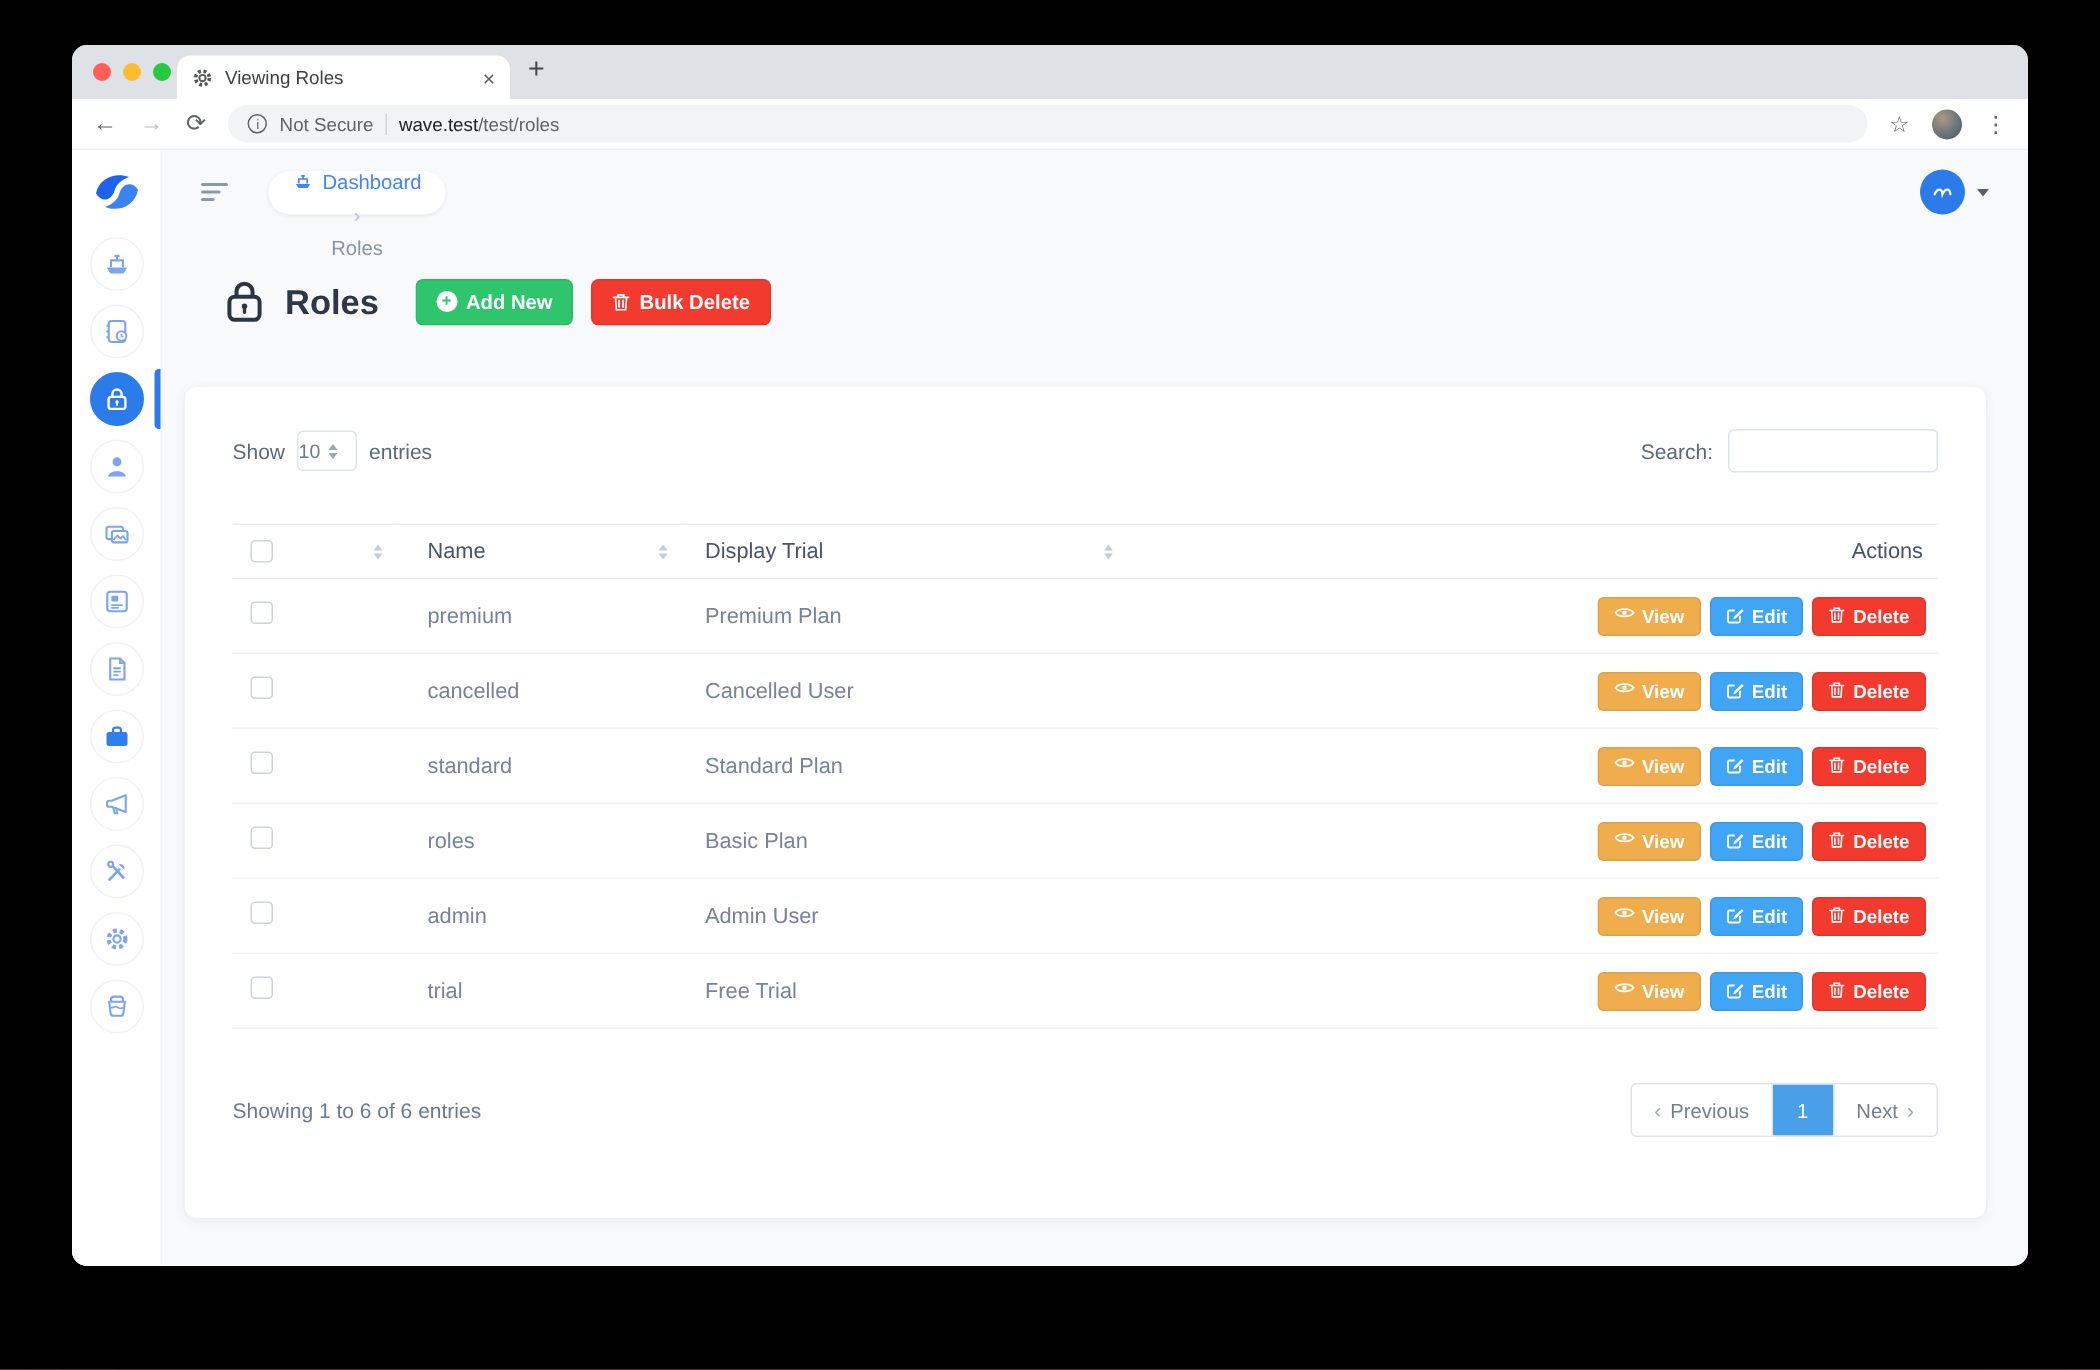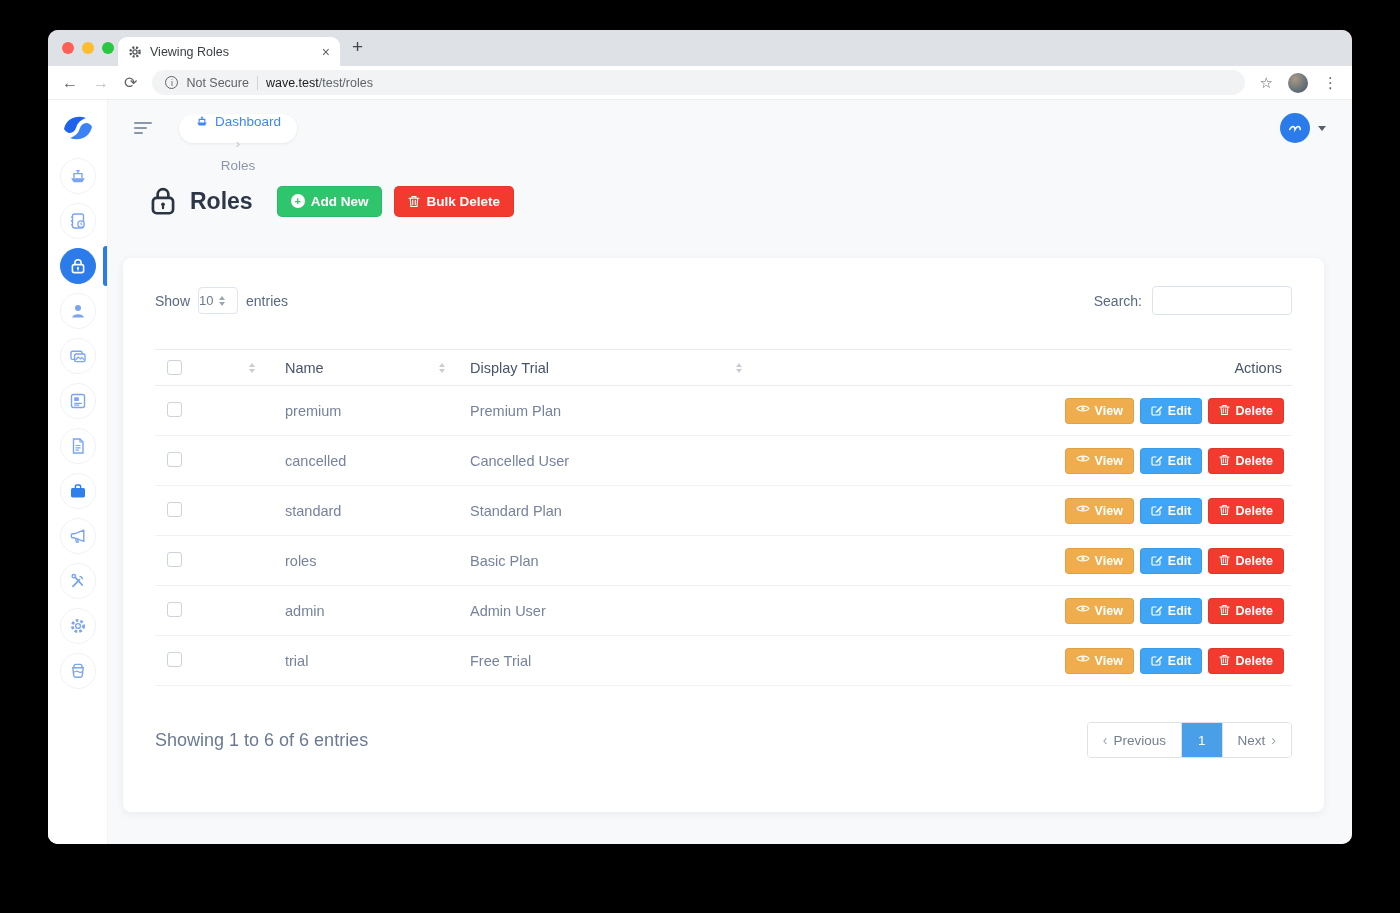--- a/index.html
+++ b/index.html
@@ -116,21 +116,21 @@
   .col-disp-pad { padding-left:15px; }
   .th-actions { text-align:right !important; padding-right:10px; }
   .actions-cell { display:flex; justify-content:flex-end; gap:6px; align-items:center; padding-right:8px; }
   .abtn { display:inline-flex; align-items:flex-start; gap:5px; color:#fff; font-size:12.5px;
           font-weight:700; border-radius:4px; padding:5px 10px; border:1px solid rgba(0,0,0,.07); }
   .abtn-view { background:#f0ad4e; }
   .abtn-edit { background:#41a5f5; }
   .abtn-del  { background:#f23b2e; }
 
   .cardfoot { display:flex; align-items:center; margin-top:36px; }
-  .showing { font-size:18px; color:#6b7a90; }
+  .showing { font-size:14px; color:#6b7a90; }
   .pager { margin-left:auto; display:flex; border:1px solid #dde2e8; border-radius:4px;
            overflow:hidden; font-size:13.5px; }
   .pg { padding:9px 15px; color:#74808f; background:#fff; display:flex; align-items:center; gap:6px; }
   .pg .gl { color:#9aa5b1; font-size:14px; }
   .pg.active { background:#4aa0e8; color:#fff; padding:9px 16px; }
 
   
   .arrow { position:absolute; z-index:10; }
 </style>
 </head>

